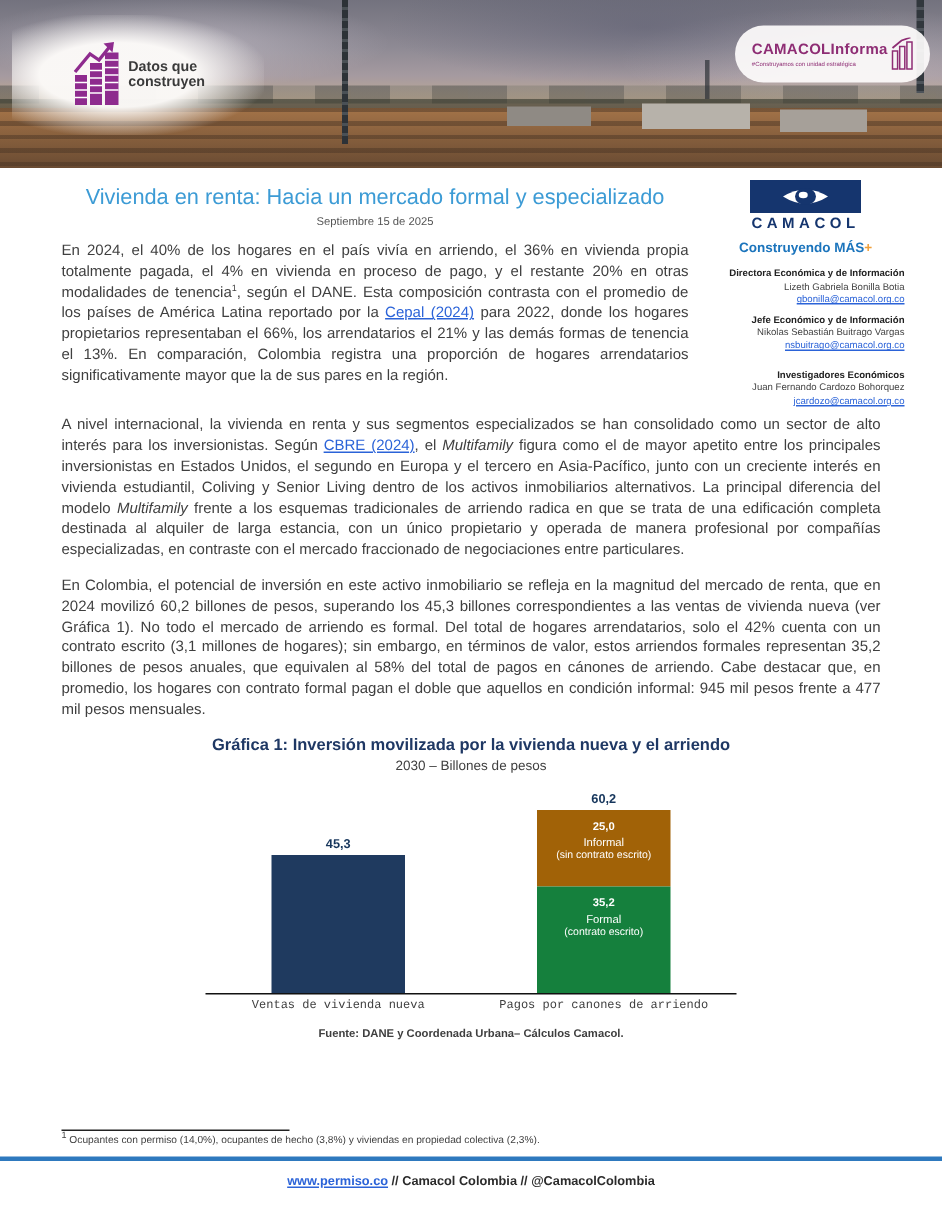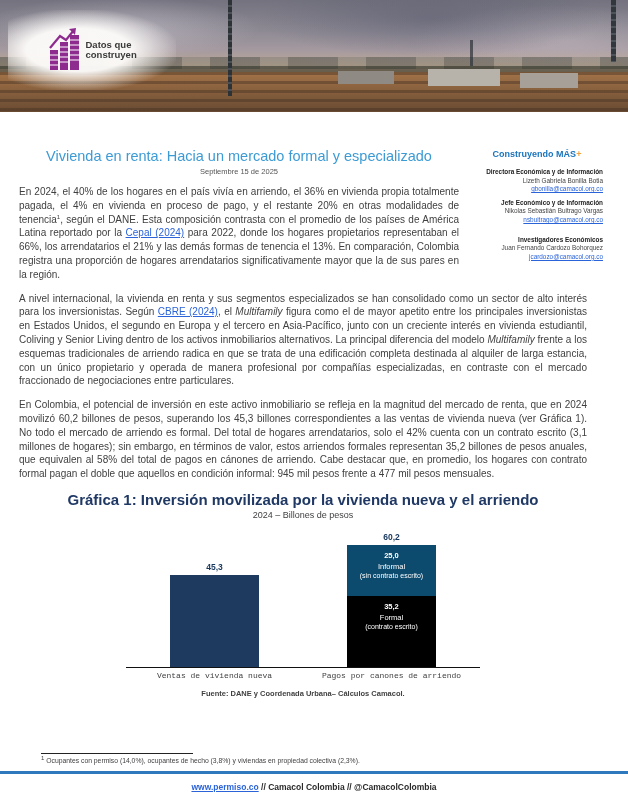--- a/index.html
+++ b/index.html
@@ -35,21 +35,21 @@
     display:flex;align-items:center;justify-content:center;gap:5px;}
   .datos-text{font-size:9.5px;font-weight:700;color:#3a3a3a;line-height:10.5px;width:52px;}
   .blob-right{position:absolute;right:8px;top:17px;width:130px;height:38px;border-radius:19px;
     background:rgba(253,251,251,.93);display:flex;align-items:center;justify-content:center;}
   .informa-wrap{display:flex;align-items:center;gap:2px;}
   .informa-text{display:flex;flex-direction:column;align-items:flex-start;}
   .informa-title{font-size:10px;font-weight:700;color:#8e2d74;letter-spacing:.2px;}
   .informa-tag{font-size:4px;color:#8e2d74;margin-top:1px;}
 
   
-  .content{padding:6px 41px 0 19px;flex:0 0 auto;margin-top:24px;}
+  .content{padding:6px 41px 0 41px;flex:0 0 auto;}
   .top-row{display:flex;}
   .left-col{flex:1;padding-right:12px;}
   .right-col{width:132px;margin-right:-16px;flex:0 0 auto;display:flex;flex-direction:column;align-items:flex-end;padding-top:2px;}
 
   .page-title{color:#3c9bd5;font-size:14.5px;text-align:center;margin-top:6px;}
   .page-date{color:#555;font-size:7.5px;text-align:center;margin:3px 0 9px 0;}
 
   p.body{font-size:10px;line-height:13.8px;text-align:justify;margin:0 0 10px 0;color:#3f3f3f;}
   p.body a, a.lnk{color:#2b63d8;text-decoration:underline;}
   p.body em{font-style:italic;}
@@ -61,21 +61,21 @@
   .slogan{font-size:9px;font-weight:700;color:#1b74bc;margin:5px 0 9px 0;align-self:center;}
   .slogan .plus{color:#f0a03c;}
   .role{text-align:right;margin-bottom:5px;}
   .role.gap{margin-top:6px;}
   .role-title{font-size:6.4px;font-weight:700;color:#222;line-height:8.6px;}
   .role-name{font-size:6.4px;color:#444;line-height:8.6px;}
   .role-email{font-size:6.4px;line-height:8.6px;}
 
   
   .chart{margin-top:4px;}
-  .chart-title{font-size:15px;font-weight:700;color:#1f3864;text-align:center;}
+  .chart-title{font-size:11px;font-weight:700;color:#1f3864;text-align:center;}
   .chart-subtitle{font-size:9px;color:#3f3f3f;text-align:center;margin-top:2px;}
   .plot-row{width:354px;margin:12px auto 0 auto;display:flex;justify-content:space-around;align-items:flex-end;border-bottom:1.5px solid #111;}
   .bar-wrap{width:89px;display:flex;flex-direction:column;align-items:center;justify-content:space-between;}
   .total-label{font-size:8.5px;font-weight:700;color:#16365c;margin-bottom:3px;}
   .bar{width:89px;}
   .bar.stacked{display:flex;flex-direction:column;}
   .seg{width:89px;box-sizing:border-box;color:#fff;text-align:center;}
   .seg .seg-val{font-size:7.5px;font-weight:700;padding-top:6px;}
   .seg .seg-name{font-size:7.5px;margin-top:2px;}
   .seg .seg-detail{font-size:7px;margin-top:1px;}
@@ -124,31 +124,56 @@
             <line x1="3" y1="27" x2="11" y2="27"></line>
           <line x1="3" y1="32" x2="11" y2="32"></line>
             <line x1="3" y1="37" x2="11" y2="37"></line>
         </g>
         <path d="M3 20 L13 8 L19 12 L27 2" stroke="#8e2b8e" stroke-width="2.2" fill="none"></path>
         <path d="M22 1 L29 0 L28 7 Z" fill="#8e2b8e"></path>
       </svg>
       <div class="datos-text">Datos que construyen</div>
     </div>
 
+    <div class="blob-right">
+      <div class="informa-wrap">
+        <div class="informa-text">
+          <span class="informa-title">CAMACOLInforma</span>
+          <span class="informa-tag">#Construyamos con unidad estratégica</span>
+        </div>
+        <svg width="15" height="22" viewBox="0 0 15 22">
+          <rect x="1" y="9" width="3.4" height="12" fill="none" stroke="#8e2d74" stroke-width="1"></rect>
+          <rect x="5.8" y="6" width="3.4" height="15" fill="none" stroke="#8e2d74" stroke-width="1"></rect>
+          <rect x="10.6" y="3" width="3.4" height="18" fill="none" stroke="#8e2d74" stroke-width="1"></rect>
+          <path d="M1 7 L7 2 L13 0" stroke="#8e2d74" stroke-width="1.2" fill="none"></path>
+        </svg>
+      </div>
+    </div>
   </div>
 
   <div class="content">
     <div class="top-row">
       <div class="left-col">
         <div class="page-title">Vivienda en renta: Hacia un mercado formal y especializado</div>
         <div class="page-date">Septiembre 15 de 2025</div>
         <p class="body"><span>En 2024, el 40% de los hogares en el país vivía en arriendo, el 36% en vivienda propia totalmente pagada, el 4% en vivienda en proceso de pago, y el restante 20% en otras modalidades de tenencia</span><sup>1</sup><span>, según el DANE. Esta composición contrasta con el promedio de los países de América Latina reportado por la </span><a href="#" class="lnk">Cepal (2024)</a><span> para 2022, donde los hogares propietarios representaban el 66%, los arrendatarios el 21% y las demás formas de tenencia el 13%. En comparación, Colombia registra una proporción de hogares arrendatarios significativamente mayor que la de sus pares en la región.</span></p>
       </div>
 
       <div class="right-col">
+        <div class="camacol-block">
+          <svg width="74" height="22" viewBox="0 0 74 22">
+            <rect width="74" height="22" fill="#15356e"></rect>
+            <g transform="translate(37,11)">
+              <path d="M-15 0 Q0 -9.5 15 0 Q0 9.5 -15 0 Z" fill="#ffffff"></path>
+              <ellipse rx="7" ry="5.6" fill="#15356e"></ellipse>
+              <ellipse cx="-1.5" cy="-1" rx="3" ry="2.2" fill="#ffffff"></ellipse>
+            </g>
+          </svg>
+          <div class="camacol-word">CAMACOL</div>
+        </div>
         <div class="slogan"><span>Construyendo MÁS</span><span class="plus">+</span></div>
 
         <div class="role">
           <div class="role-title">Directora Económica y de Información</div>
           <div class="role-name">Lizeth Gabriela Bonilla Botia</div>
           <div class="role-email"><a href="#" class="lnk">gbonilla@camacol.org.co</a></div>
         </div>
         <div class="role">
           <div class="role-title">Jefe Económico y de Información</div>
           <div class="role-name">Nikolas Sebastián Buitrago Vargas</div>
@@ -160,36 +185,36 @@
           <div class="role-email"><a href="#" class="lnk">jcardozo@camacol.org.co</a></div>
         </div>
       </div>
     </div>
 
     <p class="body"><span>A nivel internacional, la vivienda en renta y sus segmentos especializados se han consolidado como un sector de alto interés para los inversionistas. Según </span><a href="#" class="lnk">CBRE (2024)</a><span>, el </span><em>Multifamily</em><span> figura como el de mayor apetito entre los principales inversionistas en Estados Unidos, el segundo en Europa y el tercero en Asia-Pacífico, junto con un creciente interés en vivienda estudiantil, Coliving y Senior Living dentro de los activos inmobiliarios alternativos. La principal diferencia del modelo </span><em>Multifamily</em><span> frente a los esquemas tradicionales de arriendo radica en que se trata de una edificación completa destinada al alquiler de larga estancia, con un único propietario y operada de manera profesional por compañías especializadas, en contraste con el mercado fraccionado de negociaciones entre particulares.</span></p>
     <p class="body"><span>En Colombia, el potencial de inversión en este activo inmobiliario se refleja en la magnitud del mercado de renta, que en 2024 movilizó 60,2 billones de pesos, superando los 45,3 billones correspondientes a las ventas de vivienda nueva (ver Gráfica 1). No todo el mercado de arriendo es formal. Del total de hogares arrendatarios, solo el 42% cuenta con un contrato escrito (3,1 millones de hogares); sin embargo, en términos de valor, estos arriendos formales representan 35,2 billones de pesos anuales, que equivalen al 58% del total de pagos en cánones de arriendo. Cabe destacar que, en promedio, los hogares con contrato formal pagan el doble que aquellos en condición informal: 945 mil pesos frente a 477 mil pesos mensuales.</span></p>
 
     <div class="chart">
       <div class="chart-title">Gráfica 1: Inversión movilizada por la vivienda nueva y el arriendo</div>
-      <div class="chart-subtitle">2024 – Billones de pesos</div>
+      <div class="chart-subtitle">2030 – Billones de pesos</div>
 
       <div class="plot-row">
         <div class="bar-wrap">
           <div class="total-label">45,3</div>
           <div class="bar" style="height: 92px; background: rgb(31, 58, 95);"></div>
         </div>
         <div class="bar-wrap">
           <div class="total-label">60,2</div>
           <div class="bar stacked">
-            <div class="seg" style="height: 51px; background: #0c4a6e;">
+            <div class="seg" style="height: 51px; background: #a16207;">
               <div class="seg-val">25,0</div>
               <div class="seg-name">Informal</div>
               <div class="seg-detail">(sin contrato escrito)</div>
             </div>
-            <div class="seg" style="height: 71px; background: #000000;">
+            <div class="seg" style="height: 71px; background: #15803d;">
               <div class="seg-val">35,2</div>
               <div class="seg-name">Formal</div>
               <div class="seg-detail">(contrato escrito)</div>
             </div>
           </div>
         </div>
       </div>
 
       <div class="cat-row">
         <span>Ventas de vivienda nueva</span>

